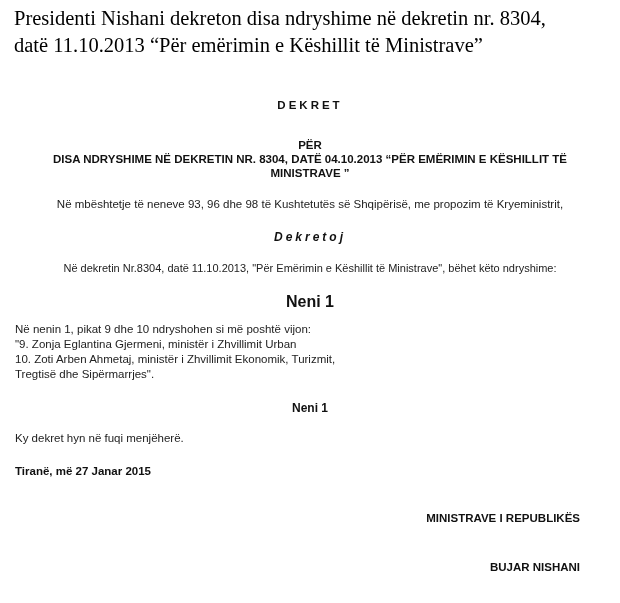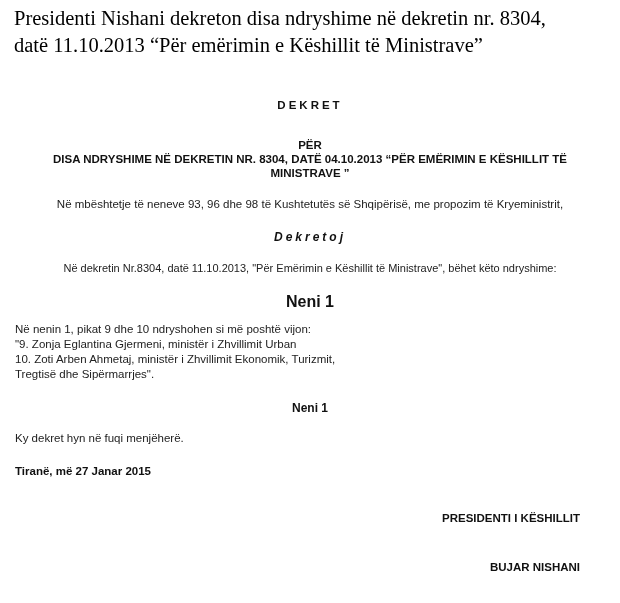--- a/index.html
+++ b/index.html
@@ -145,15 +145,15 @@
 <div class="center neni2">Neni  1</div>
 
 <div class="block art2-body">
   <span>Ky dekret hyn në fuqi menjëherë.</span>
 </div>
 
 <div class="signoff">
   <span>Tiranë, më 27 Janar 2015</span>
 </div>
 
-<div class="right president-title">PRESIDENTI I KËSHILLIT</div>
+<div class="right president-title">MINISTRAVE I REPUBLIKËS</div>
 
 <div class="right president-name">BUJAR NISHANI</div>
 
 </body></html>

